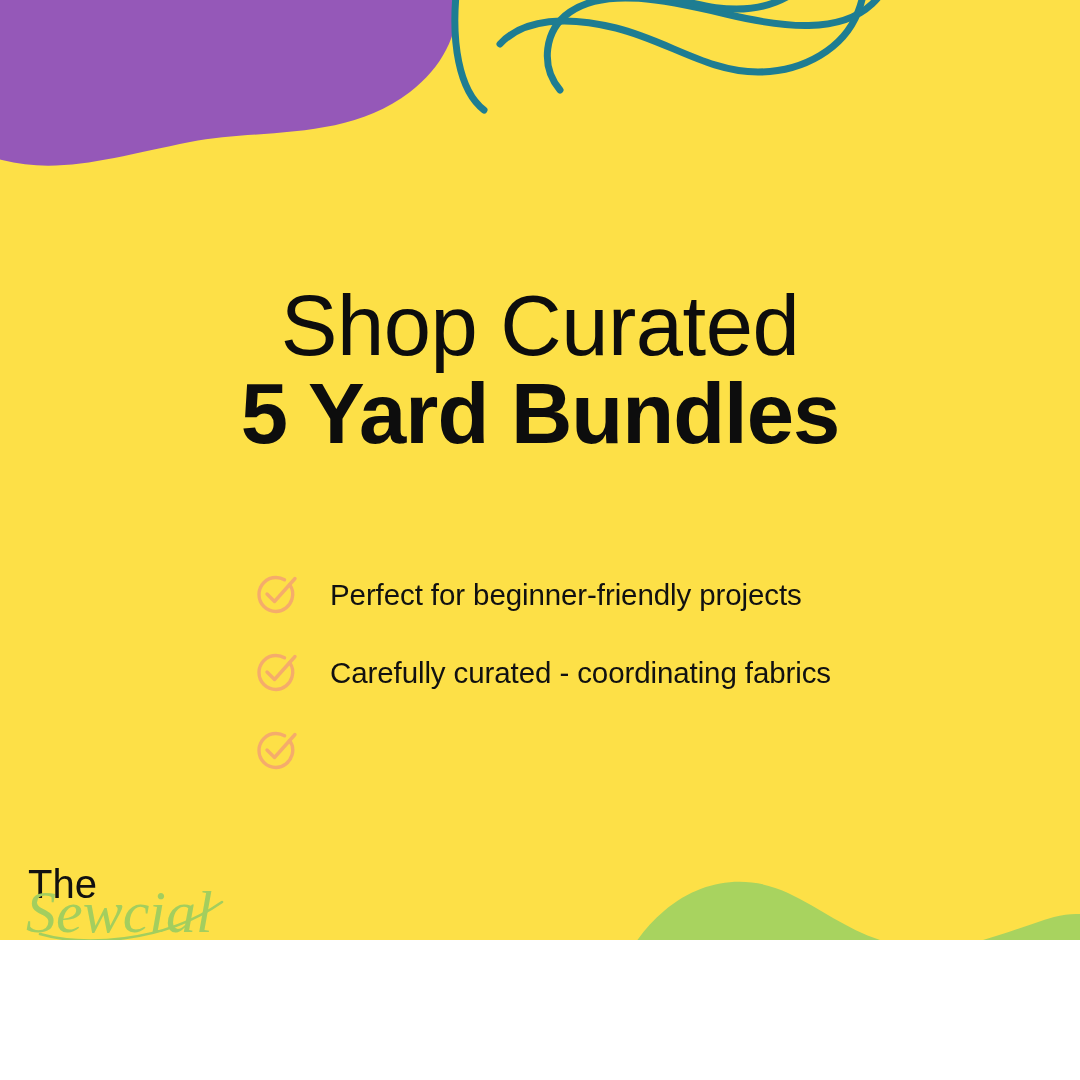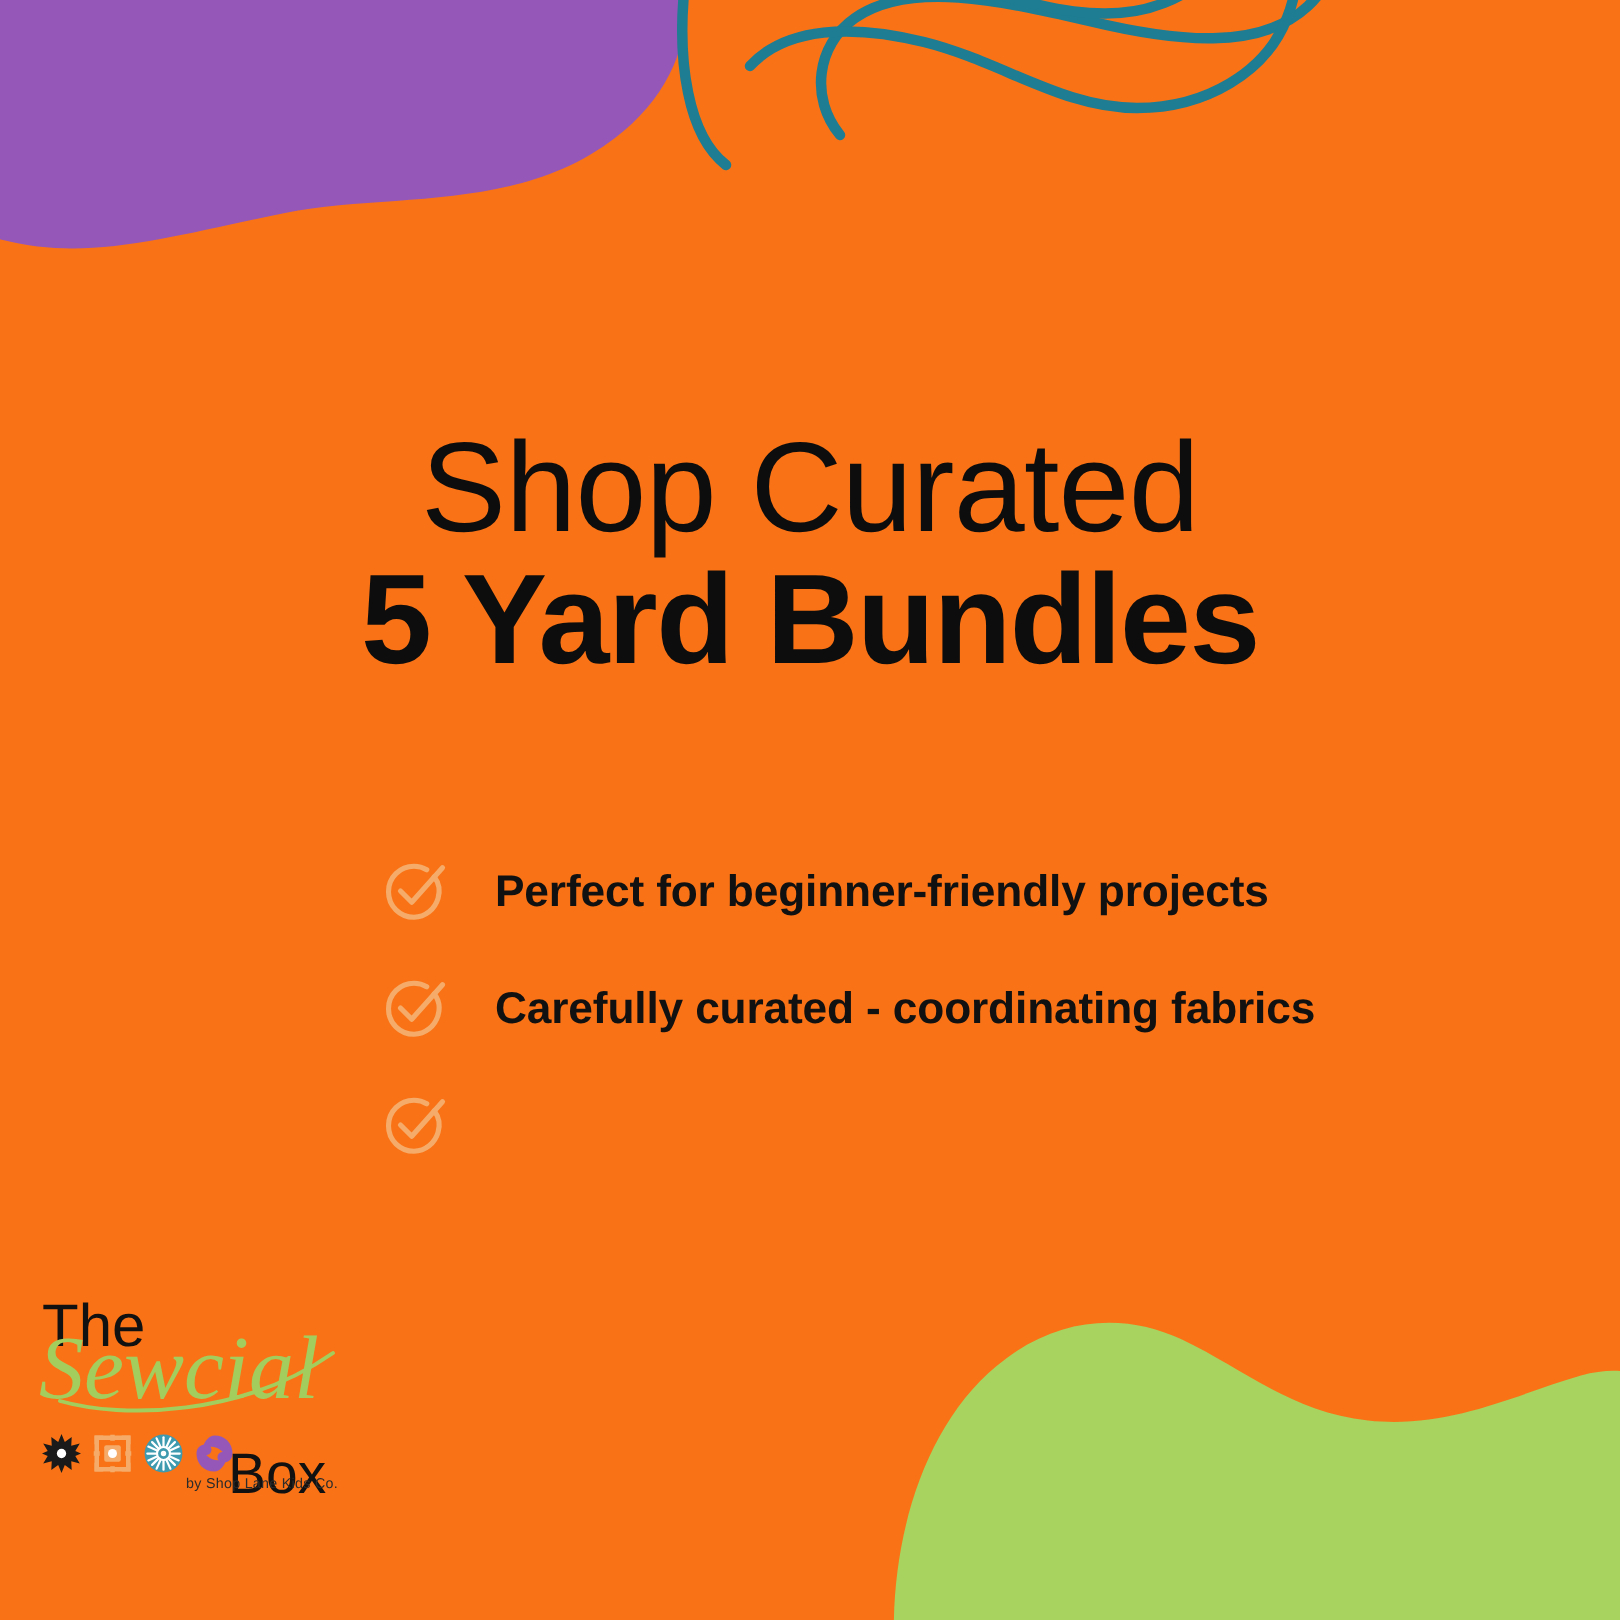--- a/index.html
+++ b/index.html
@@ -5,22 +5,22 @@
 <style>
   * { margin:0; padding:0; box-sizing:border-box; }
   html, body {
     width:1080px; height:1080px;
     background:#ffffff;
     font-family:"Liberation Sans", sans-serif;
     overflow:hidden;
   }
   #canvas {
     position:relative;
-    width:1080px; height:1080px;
-    background:#f97316;
+    width:1080px; height:940px;
+    background:#fde047;
     overflow:hidden;
   }
 
   
   .deco { position:absolute; pointer-events:none; }
   #purple-blob { left:-60px; top:-140px; width:560px; height:340px; }
   #teal-lines  { left:440px;  top:-210px; width:480px; height:330px; }
   #green-blob  { left:560px; top:855px; width:540px; height:240px; }
 
   
@@ -51,21 +51,21 @@
   }
   .check-icon {
     flex:0 0 auto;
     width:48px; height:48px;
     margin-right:30px;
     display:block;
   }
   .feature-text {
     font-family:"Liberation Sans", sans-serif;
     font-size:29.5px;
-    font-weight:700;
+    font-weight:400;
     color:#111111;
     letter-spacing:-0.1px;
     white-space:nowrap;
   }
 
   
   #logo {
     position:absolute;
     left:14px; top:856px;
     width:230px; height:150px;text-align:right;

